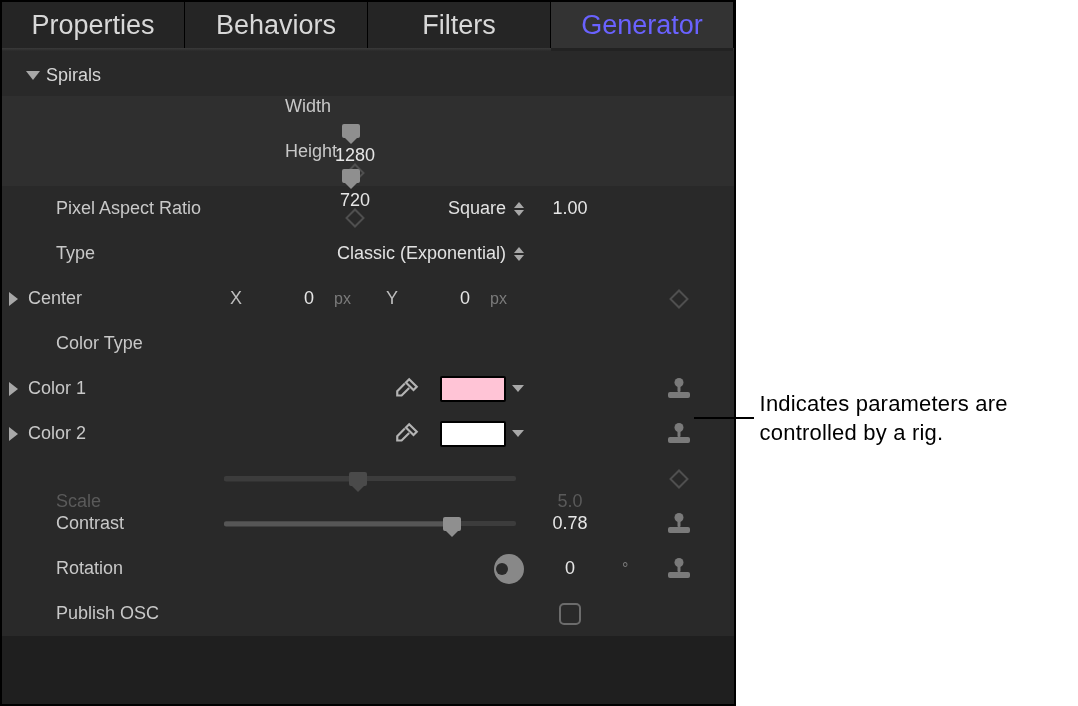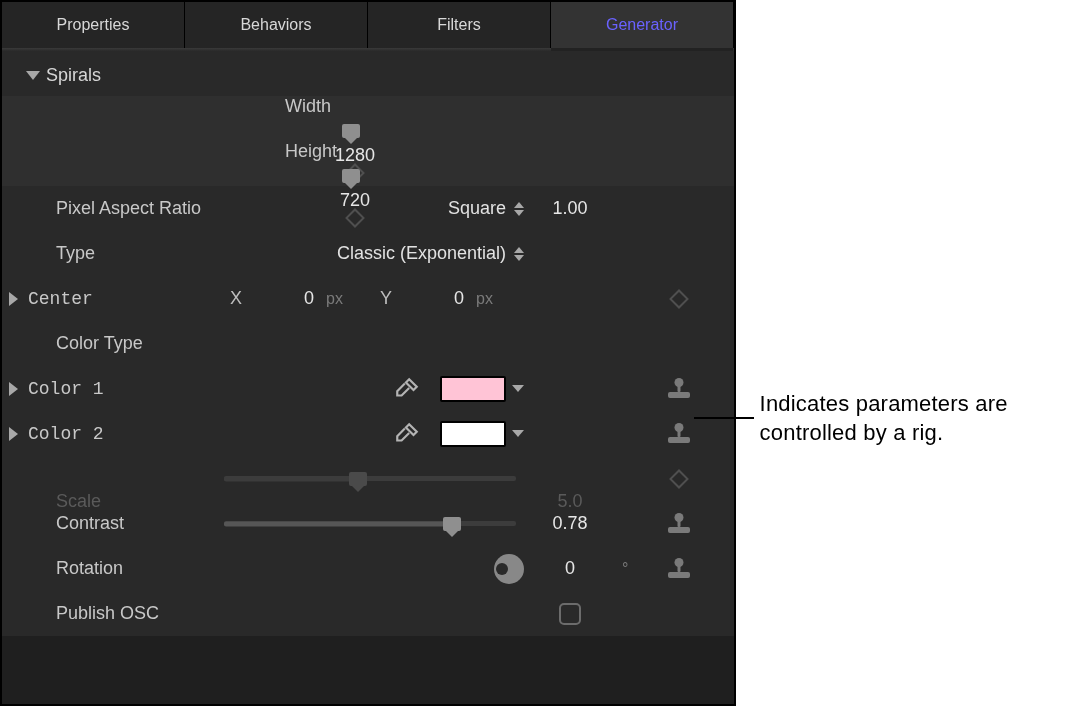--- a/index.html
+++ b/index.html
@@ -1,33 +1,33 @@
 <!DOCTYPE html>
 <html><head>
 <meta charset="utf-8">
 <style>
  * { box-sizing: border-box; margin:0; padding:0; -webkit-font-smoothing:antialiased; }
  body { background:#fff; font-family: -apple-system, "Helvetica Neue", Arial, sans-serif; font-size:17px; width:1078px; height:706px; position:relative; }
  .panel { width:736px; height:706px; background:#1f1f1f; color:#c8c8c8; border:2px solid #000; }
- .tabs { display:flex; height:46px; background:#000; font-size:16px; }
+ .tabs { display:flex; height:46px; background:#000; font-size:27px; }
  .tab { flex:1; display:flex; align-items:center; justify-content:center; background:#252525; border-right:1px solid #000; cursor:pointer; color:#d8d8d8; }
  .tab.active { background:#303030; color:#6a62ff; background:#333333; position:relative; }
  .tab.active::after{ content:""; position:absolute; height:3px; background:#222222; left:0; right:0; bottom:-3px;}
  .tabs-underline { height:3px; background:linear-gradient(#3a3a3a,#2a2a2a); }
  .body { background:#292929; }
  .group-header { display:flex; align-items:center; padding:14px 0 10px 24px; font-size:18px; color:#d6d6d6; }
  .disclosure-tri { display:inline-block; margin-right:6px; }
  .disclosure-tri.down { width:0;height:0;border-left:7px solid transparent;border-right:7px solid transparent;border-top:9px solid #a8a8a8; }
  .disclosure-tri.right { width:0;height:0;border-top:7px solid transparent;border-bottom:7px solid transparent;border-left:9px solid #a8a8a8; }
  .rows { }
  .row { display:flex; align-items:center; padding:0 26px 0 0; height:45px; font-size:18px; }
  .row.alt { background:#2f2f2f;flex-direction:column; }
  .row .tri-col{ width:26px; display:flex; justify-content:flex-end; padding-right:4px;}
  .row .label { width:196px; padding-left:28px; }
- .row .label.tri{ padding-left:0;font-family:Liberation Mono, monospace;}
+ .row .label.tri{ padding-left:0;}
  .row .ctrl { flex:1; display:flex; align-items:center; justify-content:flex-end; }
  .row .val  { width:92px; text-align:center; color:#e6e6e6; }
  .row .unit{ width:34px; color:#7a7a7a; padding-left:6px; font-size:16px;}
  .row .key  { width:58px; display:flex; align-items:center; justify-content:center; }
  .slider { flex:1; height:28px; position:relative; display:flex; align-items:center; margin-right:8px; }
  .slider .track { height:5px; background:#3c3c3c; border-radius:2px; width:100%; }
  .slider .fill  { position:absolute; height:5px; background:#565656; border-radius:2px; left:0; top:50%; transform:translateY(-50%); }
  .slider .thumb { position:absolute; top:50%; transform:translate(-50%,-50%); width:18px; height:14px; background:#8f8f8f; border-radius:2px; }
  .slider .thumb::after { content:""; position:absolute; left:50%; bottom:-6px; transform:translateX(-50%); width:0;height:0;border-left:7px solid transparent;border-right:7px solid transparent;border-top:7px solid #8f8f8f;}
  .slider.disabled .fill{ background:#3c3c3c; }
@@ -46,21 +46,21 @@
  .checkbox{ width:22px;height:22px;border:2px solid #6c6c6c;border-radius:5px;background:#2a2a2a;}
  .key-diamond{ width:14px;height:14px; transform:rotate(45deg); border:2px solid #4f4f4f;}
  .rig-icon{ position:relative; width:22px;height:22px; }
  .rig-icon .stick{position:absolute;left:50%;top:2px;transform:translateX(-50%);width:3px;height:12px;background:#7a7a7a;border-radius:1px;}
  .rig-icon .ball{position:absolute;left:50%;top:0;transform:translateX(-50%);width:9px;height:9px;background:#7a7a7a;border-radius:50%;}
  .rig-icon .base{position:absolute;left:50%;bottom:2px;transform:translateX(-50%);width:22px;height:6px;background:#7a7a7a;border-radius:2px;}
  .eyedrop{ color:#b4b4b4; }
  .center-ctrl{ display:flex; align-items:center; gap:0; color:#e6e6e6; }
  .center-ctrl .axis{ color:#bdbdbd; margin:0 24px 0 6px;}
  .center-ctrl .num{ width:48px; text-align:right;}
- .center-ctrl .unit{ color:#7a7a7a; padding:0 12px; font-size:16px;}
+ .center-ctrl .unit{ color:#7a7a7a; padding:0 20px; font-size:16px;}
  .annot { position:absolute; left:694px; top:389px; width:384px; display:flex; align-items:center; }
  .annot .line{ width:82px; height:2px; background:#000; }
  .annot .txt{ color:#000; font-size:22px; line-height:29px; padding-left:6px; letter-spacing:.2px; }
 </style>
 </head>
 <body>
 
 <div class="panel">
   <div class="tabs">
     <div class="tab">Properties</div>

